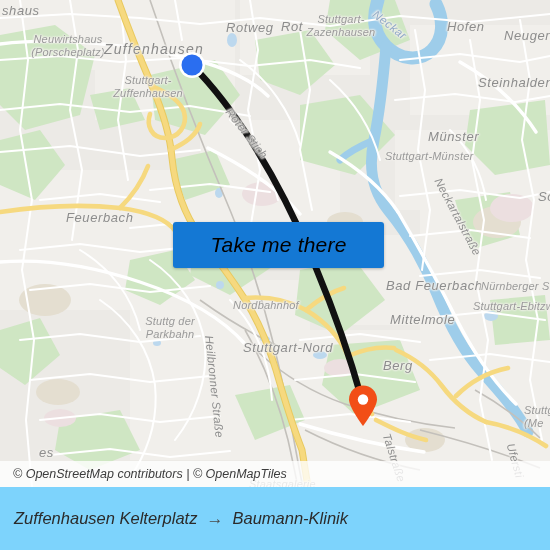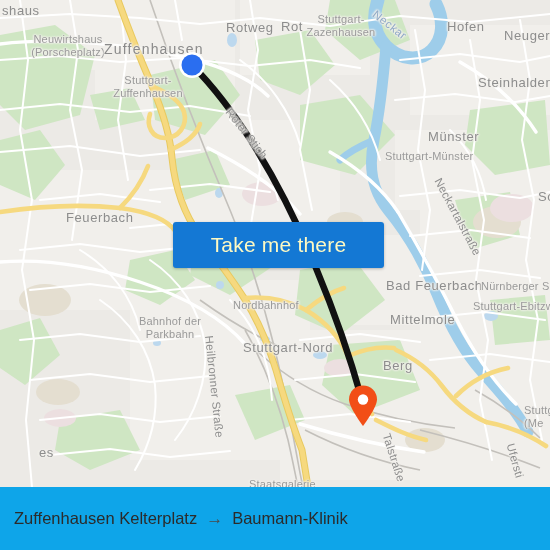--- a/index.html
+++ b/index.html
@@ -1,21 +1,21 @@
 <!DOCTYPE html>
 <html><head>
 <meta charset="utf-8">
 <style>
   html,body{margin:0;padding:0;}
   body{
     width:550px;height:550px;overflow:hidden;
     font-family:"Liberation Sans", sans-serif;
     background:#ffffff;
   }
-  #root{position:relative;width:550px;height:402px;}
+  #root{position:relative;width:550px;height:402px;font-style:italic;}
 
   
   .map{
     position:absolute;left:0;top:0;width:550px;height:487px;
     background:#e9e7e2;
     overflow:hidden;
   }
   .map svg{position:absolute;left:0;top:0;}
 
   
@@ -35,37 +35,37 @@
   .lbl.street   {font-size:11.5px;color:#8e8e8e;letter-spacing:.3px;}
   .lbl.water    {font-size:11.5px;color:#8fa9c6;letter-spacing:.5px;}
   .lbl.center   {transform:translateX(-50%);text-align:center;}
 
   
   .cta{
     position:absolute;left:173px;top:222px;width:211px;height:46px;
     background:#1478d4;
     border-radius:3px;
     display:flex;align-items:center;justify-content:center;
-    color:#fef9c3;font-size:21px;letter-spacing:.2px;
+    color:#000000;font-size:21px;letter-spacing:.2px;
     box-shadow:0 1px 3px rgba(0,0,0,.25);
     cursor:pointer;
   }
 
   .attrib{
     position:absolute;left:0;top:461px;width:550px;height:26px;
     background:rgba(255,255,255,.78);
     display:flex;align-items:center;
     color:#3c3c3c;font-size:12.5px;padding-left:13px;
     box-sizing:border-box;
   }
 
   
   .footer{
     position:absolute;left:0;top:487px;width:550px;height:63px;
-    background:#0ea5e9;
+    background:#7dd3fc;
     display:flex;align-items:center;
     box-sizing:border-box;padding:0 18px 0 14px;
   }
   .route-text{
     display:flex;align-items:center;gap:9px;
     font-size:16.5px;color:#2b2b2b;white-space:nowrap;
   }
   .route-arrow{font-size:17px;color:#4a4a4a;line-height:1;}
   .brand{
     margin-left:auto;display:flex;align-items:center;gap:3px;
@@ -268,21 +268,21 @@
         <div class="lbl small center" style="left: 148px; top: 74px;">Stuttgart-
 Zuffenhausen</div>
         <div class="lbl place" style="left: 478px; top: 76px;">Steinhaldenfeld</div>
         <div class="lbl street" style="left: 233px; top: 106px; transform-origin: left top; transform: rotate(52deg);">Roter Stich</div>
         <div class="lbl place" style="left: 428px; top: 130px;">Münster</div>
         <div class="lbl small" style="left: 385px; top: 150px;">Stuttgart-Münster</div>
         <div class="lbl street" style="left: 443px; top: 176px; transform-origin: left top; transform: rotate(62deg);">Neckartalstraße</div>
         <div class="lbl place" style="left: 538px; top: 190px;">So</div>
         <div class="lbl place" style="left: 66px; top: 211px;">Feuerbach</div>
         <div class="lbl small" style="left: 233px; top: 299px;">Nordbahnhof</div>
-        <div class="lbl small center" style="left: 170px; top: 315px;">Bahnhof der
+        <div class="lbl small center" style="left: 170px; top: 315px;">Stuttg der
 Parkbahn</div>
         <div class="lbl place" style="left: 386px; top: 279px;">Bad Feuerbach</div>
         <div class="lbl small" style="left: 473px; top: 300px;">Stuttgart-Ebitzweg</div>
         <div class="lbl small" style="left: 481px; top: 280px;">Nürnberger S</div>
         <div class="lbl place" style="left: 390px; top: 313px;">Mittelmole</div>
         <div class="lbl place" style="left: 243px; top: 341px;">Stuttgart-Nord</div>
         <div class="lbl street" style="left: 215px; top: 335px; transform-origin: left top; transform: rotate(84deg);">Heilbronner Straße</div>
         <div class="lbl place" style="left: 383px; top: 359px;">Berg</div>
         <div class="lbl small" style="left: 524px; top: 404px;">Stuttg
 (Me</div>
@@ -299,20 +299,23 @@
 
     <svg class="marker-dest" style="position:absolute;left:347px;top:385px;" width="32" height="42" viewBox="0 0 32 42">
       <path d="M16,41 C16,41 30,22.5 30,14.5 C30,6.5 23.7,0.5 16,0.5 C8.3,0.5 2,6.5 2,14.5 C2,22.5 16,41 16,41 Z" fill="#f24e16"></path>
       <circle cx="16" cy="14.5" r="5.2" fill="#ffffff"></circle>
     </svg>
 
     <div class="cta">
       <span>Take me there</span>
     </div>
 
+    <div class="attrib">
+      <span>© OpenStreetMap contributors | © OpenMapTiles</span>
+    </div>
   </div>
 
   <div class="footer">
     <div class="route-text">
       <span>Zuffenhausen Kelterplatz</span>
       <span class="route-arrow">→</span>
       <span>Baumann-Klinik</span>
     </div>
   </div>
 

